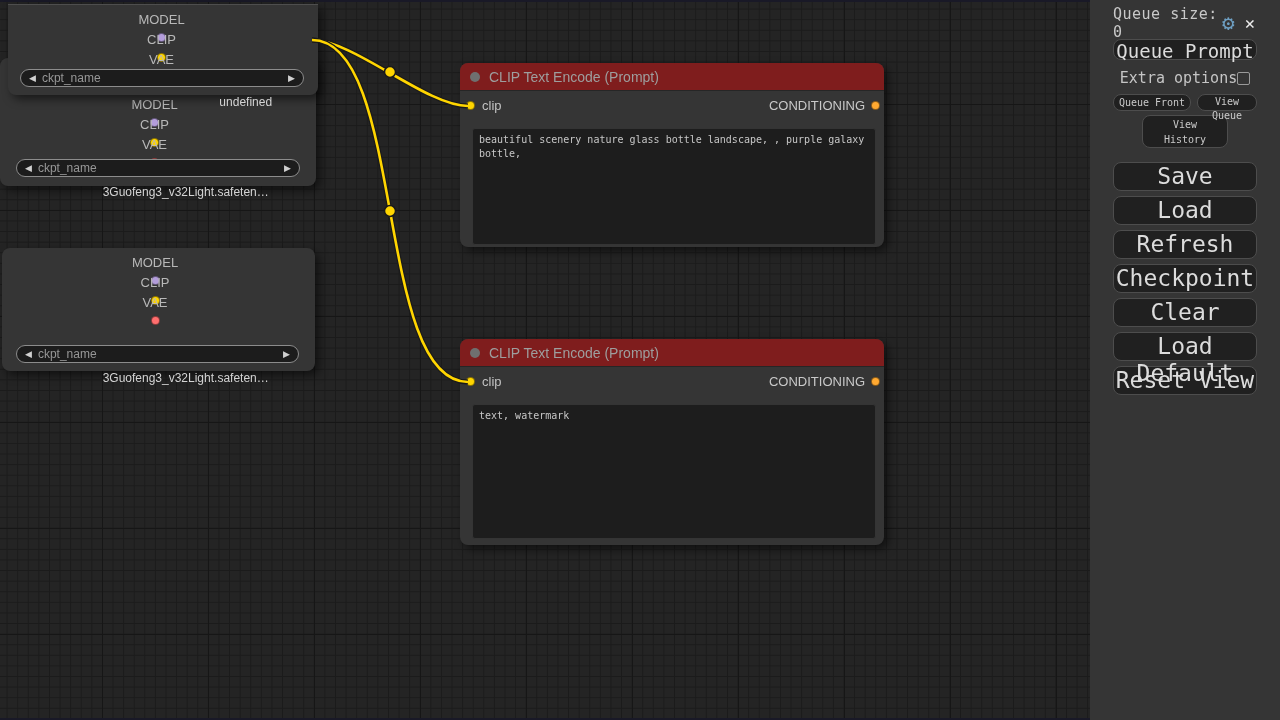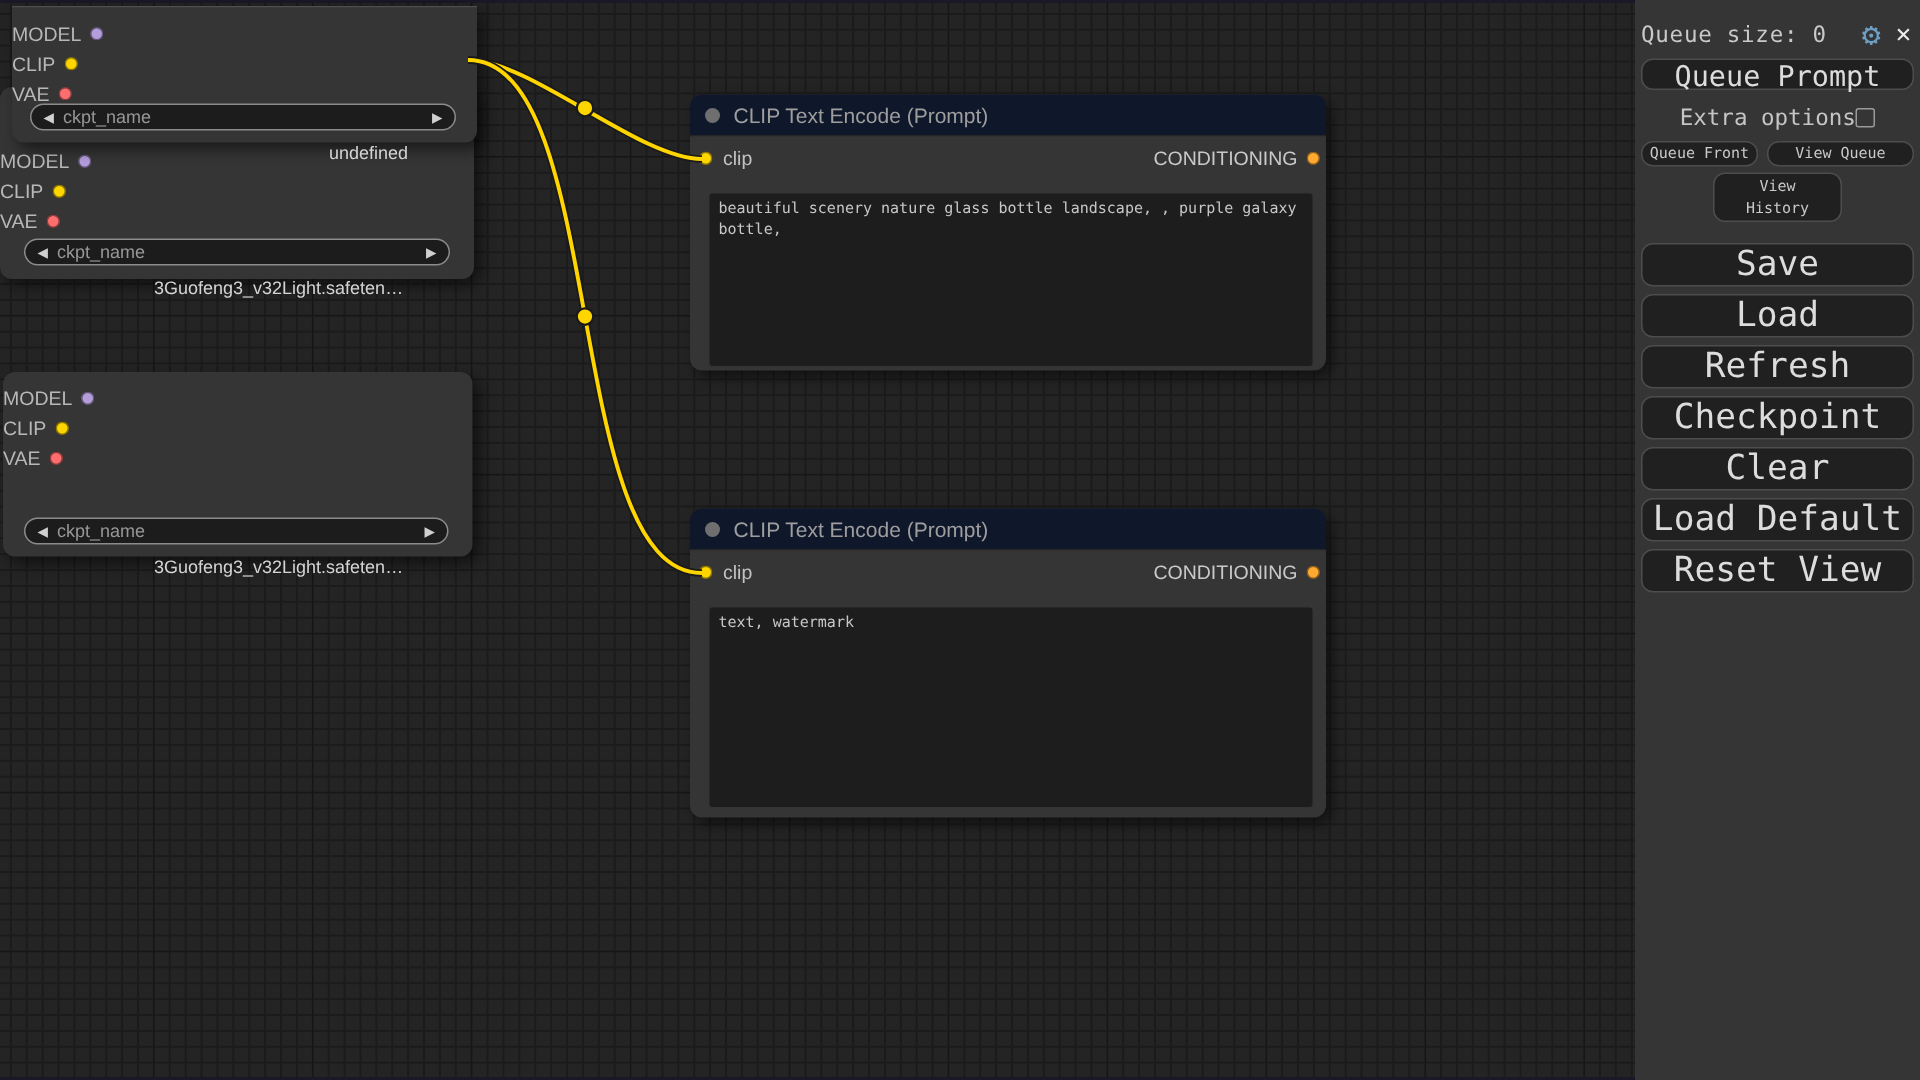--- a/index.html
+++ b/index.html
@@ -20,27 +20,27 @@
   }
   .canvas-edge { position:absolute; left:0; width:1090px; height:2px; background:#191927; }
   #edge-top { top:0; } #edge-bottom { bottom:0; }
 
   
   .node {
     position:absolute; background:#353535; border-radius:8px;
     box-shadow:4px 4px 10px rgba(0,0,0,.55);
   }
   .node-title {
-    height:28px; background:#0f172a; border-radius:8px 8px 0 0;
+    height:28px; background:#7f1d1d; border-radius:8px 8px 0 0;
     display:flex; align-items:center; gap:9px; padding:0 10px;
     color:#9e9e9e; font-size:14px; border-bottom:1px solid #262626;
   }
   .title-dot { width:10px; height:10px; border-radius:50%; background:#6f6f6f; flex:0 0 auto; }
   .port-row { height:20px; display:flex; align-items:center; font-size:13px; color:#b8b8b8; }
-  .port-row.out { justify-content:flex-start; padding-right:3px; gap:6px; }
+  .port-row.out { justify-content:flex-start; padding-right:3px; gap:6px;flex-direction:column; }
   .port-row.out2 { padding-right:7px; }
   .port-dot { width:9px; height:9px; border-radius:50%; border:1px solid rgba(0,0,0,.45); flex:0 0 auto; }
   .widget {
     position:absolute; height:18px; background:#1c1c1c; border:1px solid #8c8c8c;
     border-radius:10px; display:flex; align-items:center; padding:0 8px;
     font-size:12px; color:#999;
   }
   .widget .arrow { color:#d0d0d0; font-size:9px; line-height:1; }
   .widget .w-label { margin:0 6px; color:#979797; }
   .widget .w-value { color:#d4d4d4; white-space:nowrap; overflow:hidden;margin-top:48px; }
@@ -53,21 +53,21 @@
     color:#c7c7c7; font-family:"DejaVu Sans Mono", monospace; font-size:10px; line-height:1.35;
     padding:4px 6px; resize:none; outline:none;
   }
 
   
   #wires { position:absolute; left:0; top:0; width:1090px; height:720px; pointer-events:none; z-index:6; }
 
   
   #panel {
     position:absolute; left:1090px; top:0; width:190px; height:720px;
-    background:#353535; padding:10px 4px; z-index:10;
+    background:#353535; padding:10px 23px; z-index:10;
     font-family:"DejaVu Sans Mono", monospace; color:#d0d0d0;
   }
   .queue-row { display:flex; align-items:center; height:26px; }
   .queue-label { font-size:15px; color:#c9c9c9; letter-spacing:.5px; flex:1; }
   .gear { font-size:21px; color:#6e9fc2; line-height:1; cursor:pointer; margin-right:10px; }
   .close-x { font-size:17px; color:#ececec; font-weight:bold; line-height:1; cursor:pointer; margin-right:2px; }
   .btn {
     display:block; width:100%; background:#202020; border:1px solid #4d4d4d; border-radius:8px;
     color:#dcdcdc; font-family:"DejaVu Sans Mono", monospace; text-align:center; cursor:pointer;
   }

